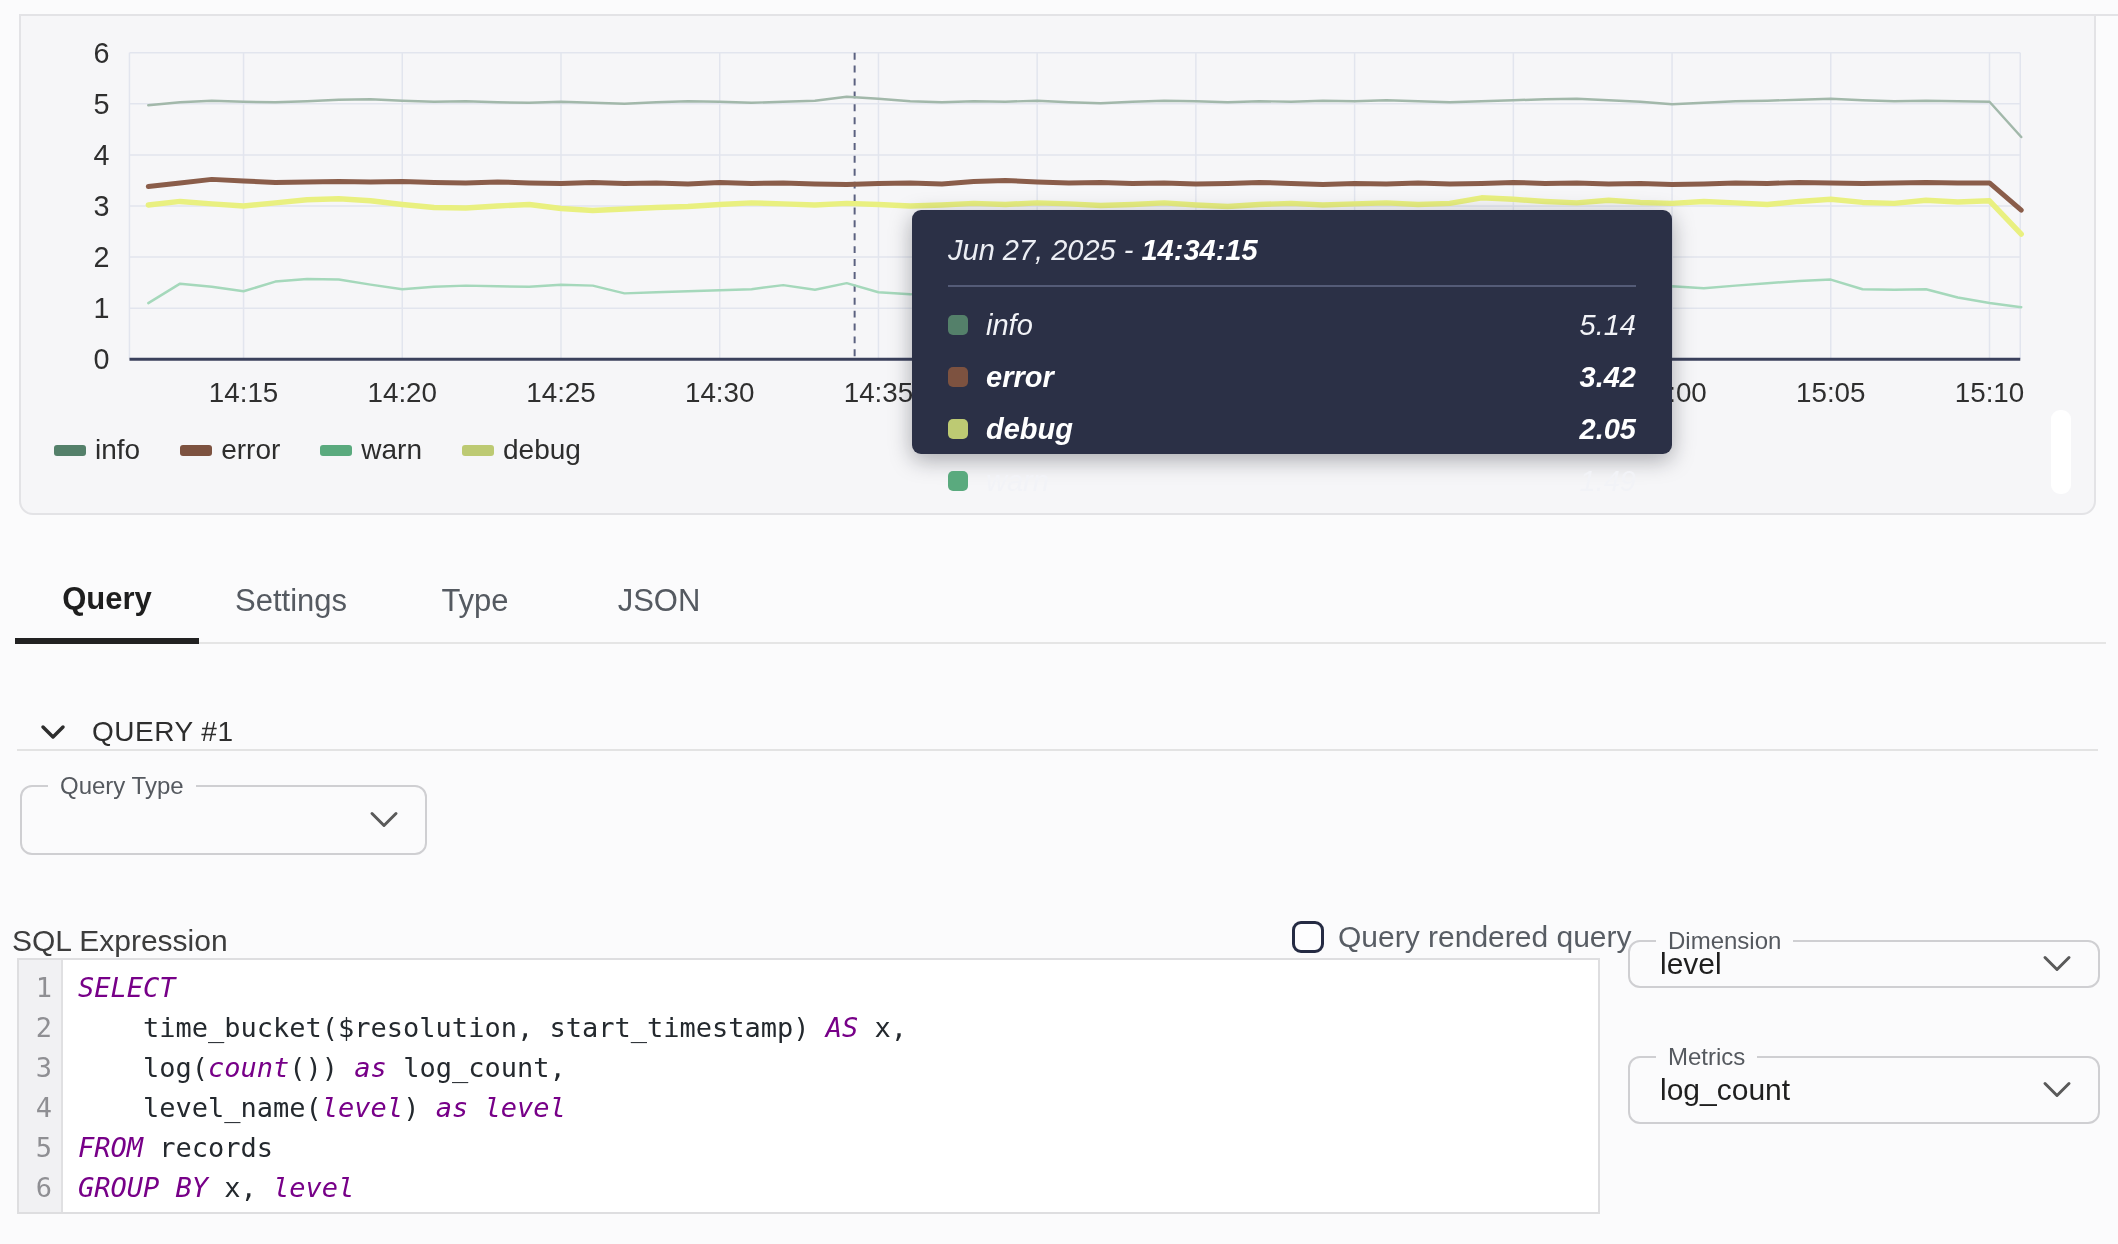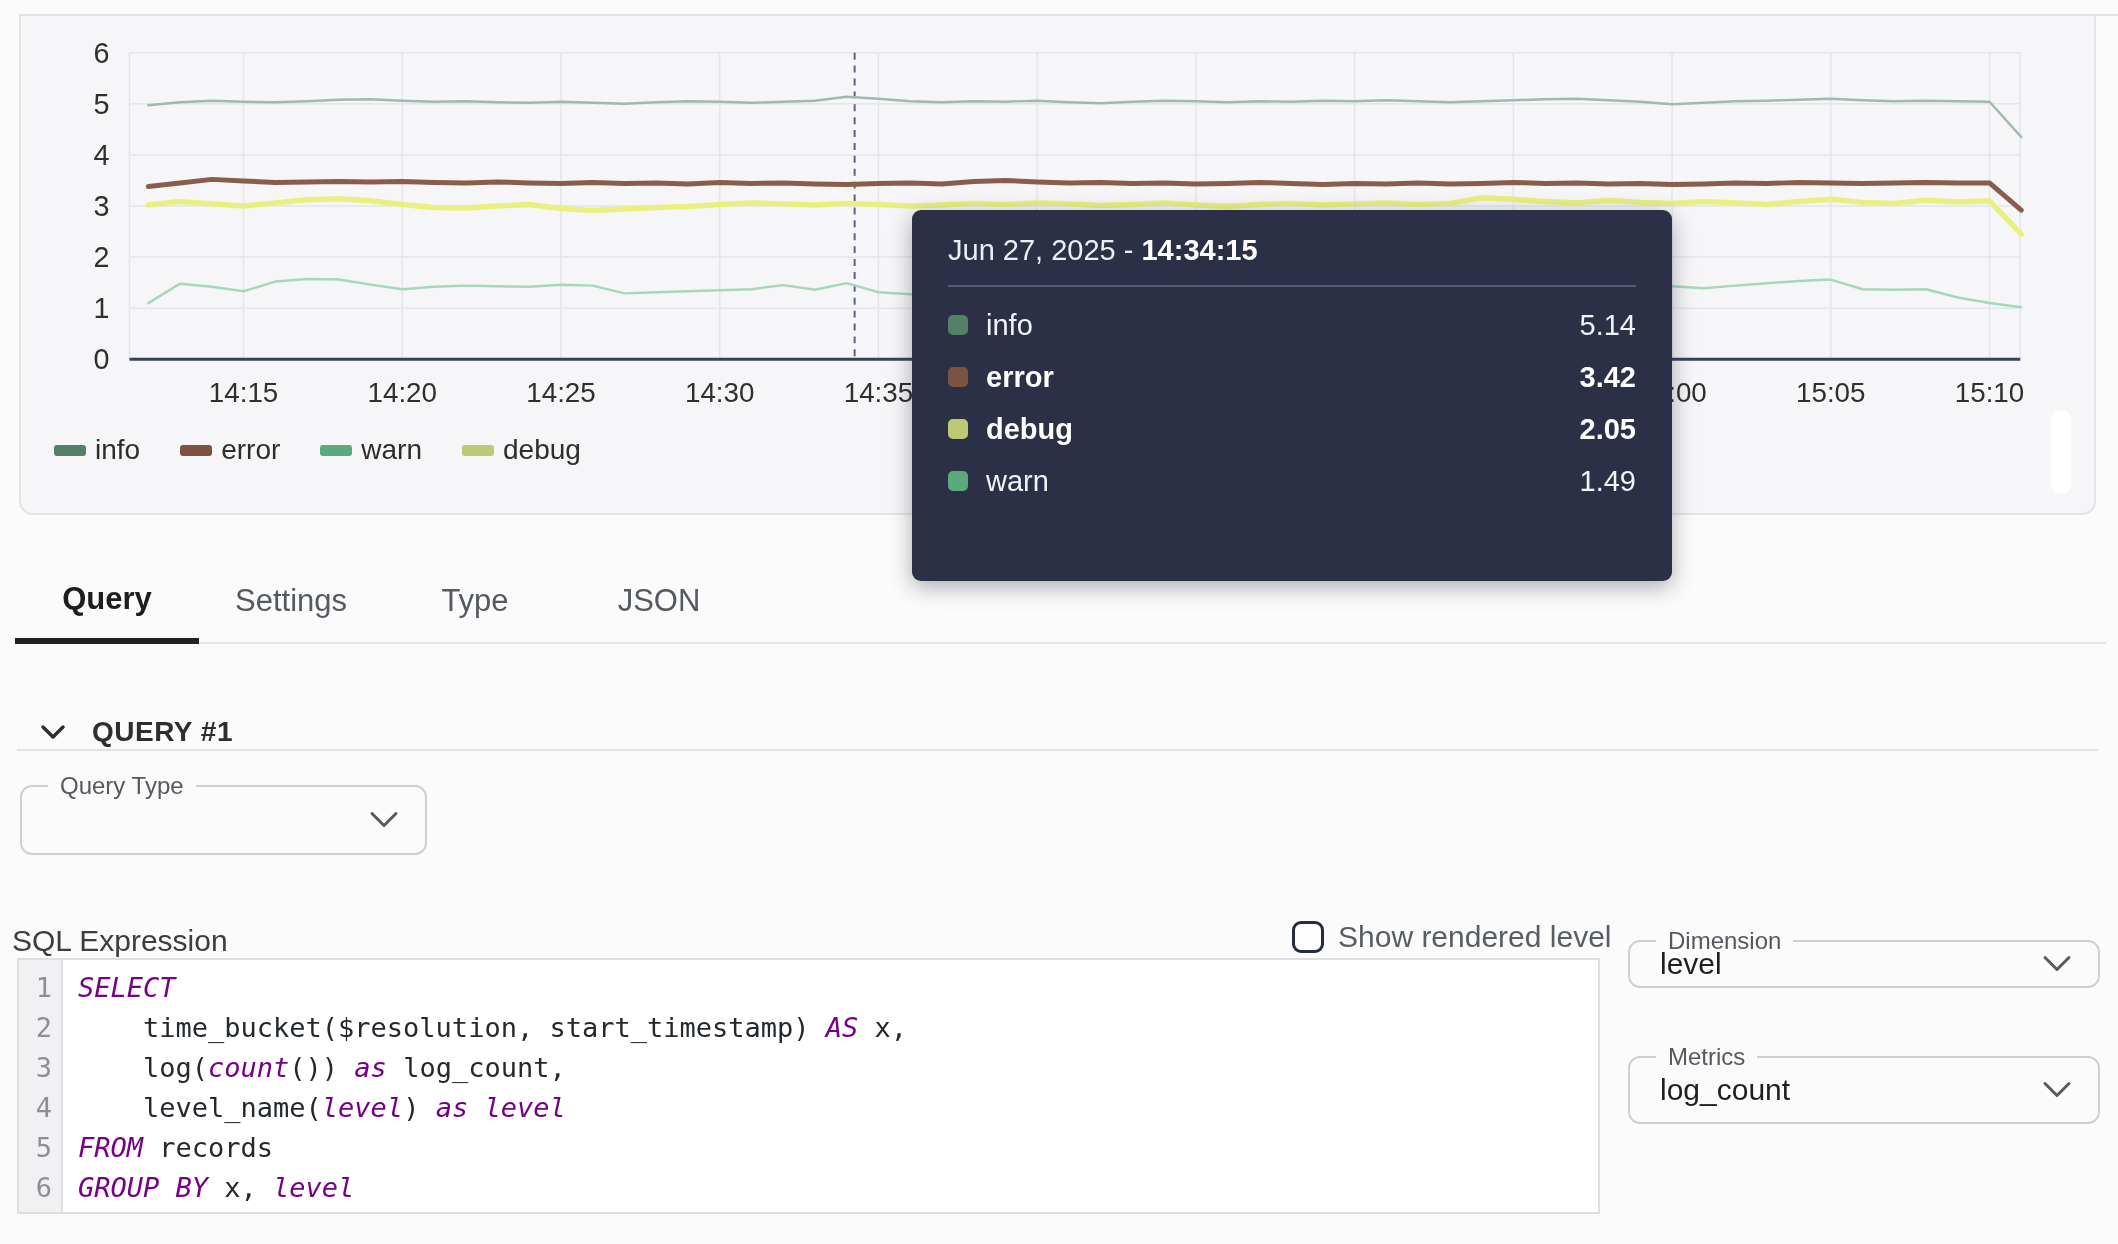--- a/index.html
+++ b/index.html
@@ -17,43 +17,43 @@
   }
   .top-edge-ext{position:absolute;top:14px;left:2094px;right:0;height:2px;background:#e3e3e6;}
   .chart-svg{position:absolute;left:0;top:0;width:100%;height:100%;}
   .legend{position:absolute;left:33px;top:418px;display:flex;gap:40px;align-items:center;}
   .legend-item{display:flex;align-items:center;gap:9px;cursor:pointer;}
   .legend-swatch{width:32px;height:11px;border-radius:3px;}
   .legend-label{font-size:28px;color:#2d2d2d;}
   .scroll-thumb{position:absolute;left:2030px;top:394px;width:20px;height:84px;background:#ffffff;border-radius:9px;}
   
   .tooltip{
-    position:absolute;left:912px;top:210px;width:760px;height:371px;
+    position:absolute;left:912px;top:210px;width:760px;height:244px;
     background:#2b3046;border-radius:9px;color:#f2f3f7;
     box-shadow:0 6px 22px rgba(20,22,35,.35);
-    padding:0 36px;box-sizing:border-box;z-index:5;
+    padding:0 36px;box-sizing:border-box;z-index:5;font-style:italic;
   }
   .tt-date{padding-top:24px;font-size:29px;color:#eceef4;}
   .tt-date b{font-weight:700;color:#ffffff;}
   .tt-divider{margin-top:18px;height:2px;background:#545b77;}
   .tt-rows{margin-top:12px;}
   .tt-row{height:52px;display:flex;align-items:center;gap:18px;font-size:29px;}
   .tt-swatch{width:20px;height:20px;border-radius:5px;flex:0 0 auto;}
   .tt-name{flex:1;}
   .tt-row.bold .tt-name,.tt-row.bold .tt-value{font-weight:700;color:#ffffff;}
   .tt-value{text-align:right;}
   
   .tabs{position:absolute;left:15px;top:560px;right:12px;display:flex;height:82px;border-bottom:2px solid #e5e5e5;}
   .tab{width:184px;display:flex;align-items:center;justify-content:center;
        font-size:31px;color:#555a61;cursor:pointer;box-sizing:border-box;}
   .tab.active{color:#1e1e1e;font-weight:700;border-bottom:6px solid #222;margin-bottom:-2px;}
   
   .query-header{position:absolute;left:40px;top:716px;display:flex;align-items:center;gap:26px;cursor:pointer;}
   .query-header .chev{display:flex;}
-  .query-title{font-size:28px;font-weight:700;color:#2e2e2e;letter-spacing:.5px;}
+  .query-title{font-size:28px;font-weight:400;color:#2e2e2e;letter-spacing:.5px;}
   .section-divider{position:absolute;left:17px;width:2081px;top:749px;height:2px;background:#e3e3e3;}
   
   .osel{position:absolute;border:2px solid #cfcfd2;border-radius:12px;background:transparent;
         box-sizing:border-box;cursor:pointer;}
   .osel .osel-label{
     position:absolute;top:-15px;left:26px;padding:0 12px;background:#fbfbfc;
     font-size:24px;color:#55595f;white-space:nowrap;}
   .osel .osel-value{position:absolute;left:30px;top:50%;transform:translateY(-50%);
     font-size:30px;color:#1f1f1f;white-space:nowrap;}
   .osel .osel-chev{position:absolute;right:26px;top:50%;transform:translateY(-50%);display:flex;}
@@ -200,21 +200,21 @@
     <svg width="30" height="19" viewBox="0 0 30 19">
         <polyline points="3,3 15,15 27,3" fill="none" stroke="#5a5a5a" stroke-width="3" stroke-linecap="round" stroke-linejoin="round"></polyline>
       </svg>
   </span>
 </div>
 
 <div class="sql-label">SQL Expression</div>
 
 <div class="show-rendered">
   <span class="checkbox"></span>
-  <span class="show-rendered-label">Show rendered level</span>
+  <span class="show-rendered-label">Query rendered query</span>
 </div>
 
 <div class="editor">
   <div class="gutter" id="gutter">
       <div>1</div>
       <div>2</div>
       <div>3</div>
       <div>4</div>
       <div>5</div>
       <div>6</div>

